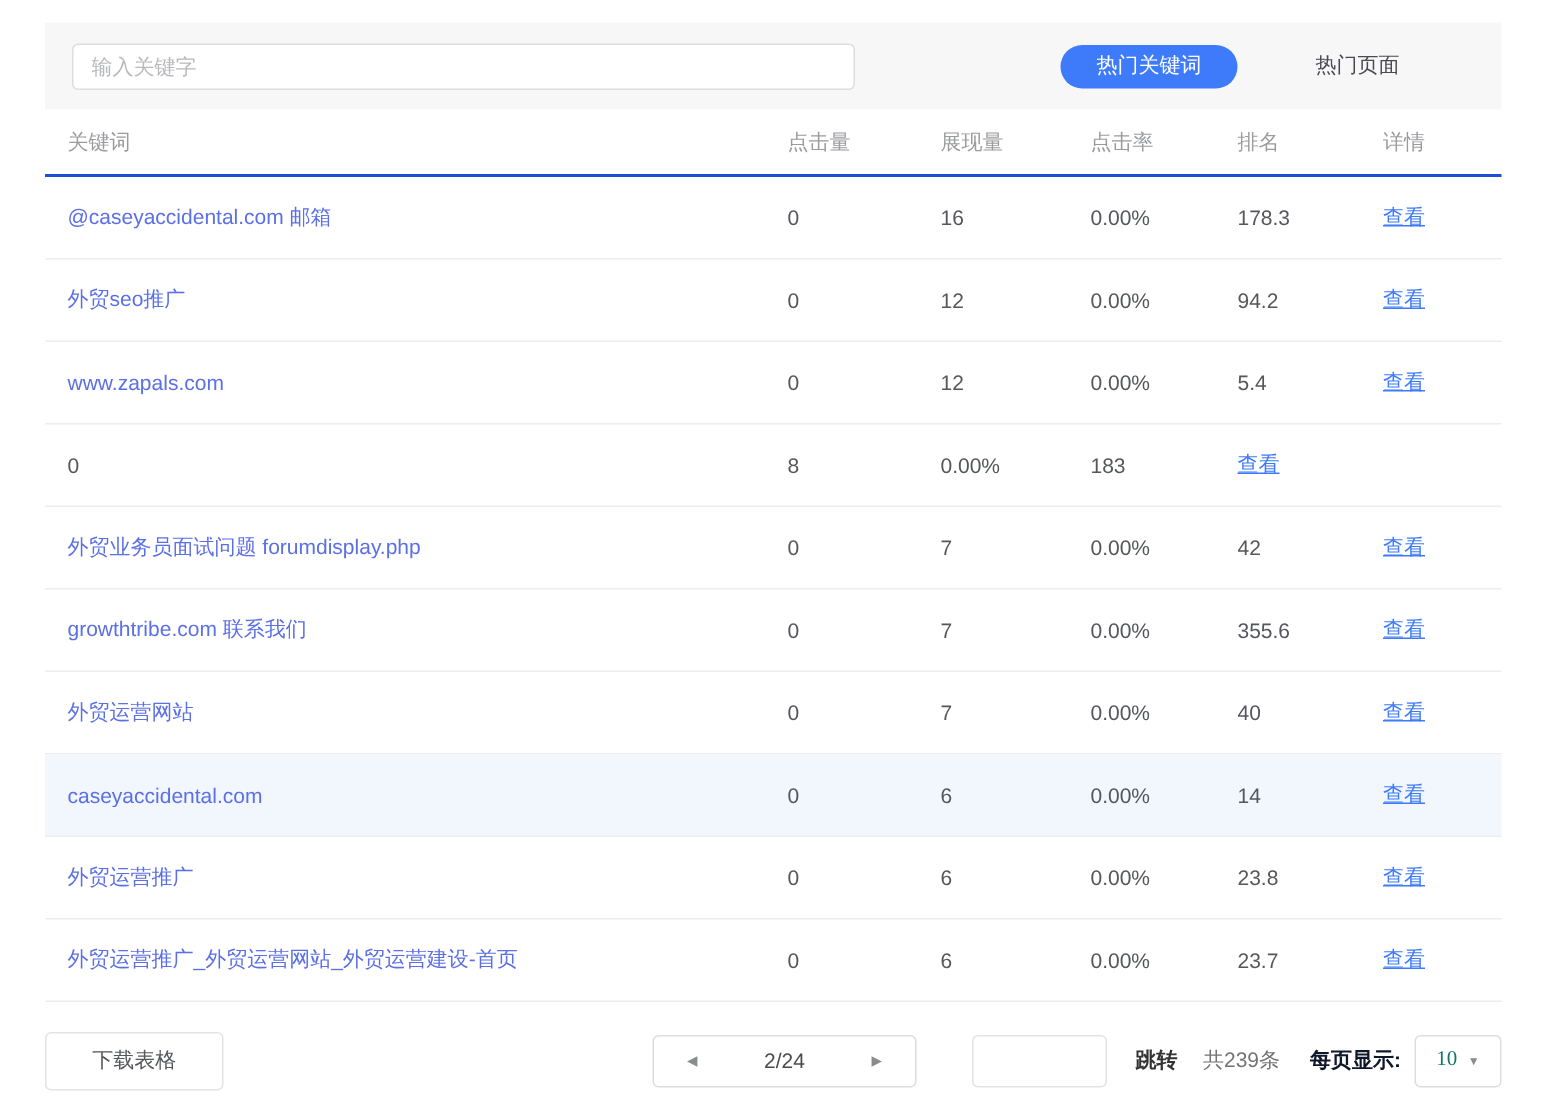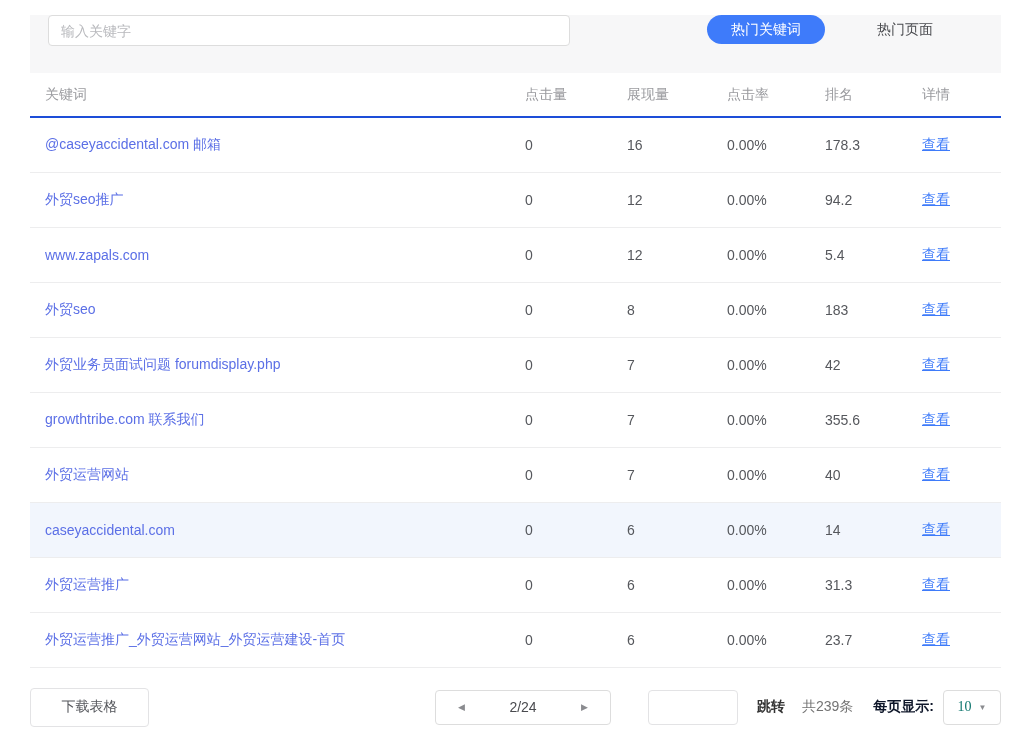--- a/index.html
+++ b/index.html
@@ -3,21 +3,21 @@
 <meta charset="utf-8">
 <style>
   * { margin:0; padding:0; box-sizing:border-box; }
   html,body { width:1031px; height:735px; background:#fff; overflow:hidden; }
   body { font-family:"Liberation Sans","DejaVu Sans",sans-serif; font-size:14px; color:#55575c; }
   .page { width:971px; margin:0 30px; }
 
   
   .topbar {
     margin-top:15px; height:58px; background:#f7f7f8;
-    display:flex; align-items:flex-start; padding:0 18px;
+    display:flex; align-items:center; padding:0 18px;
   }
   .search-input {
     width:522px; height:31px; background:#fff; border:1px solid #ddd; border-radius:4px;
     padding:0 12px; font-size:14px; color:#555; outline:none;
     font-family:"Liberation Sans","DejaVu Sans",sans-serif;
   }
   .search-input::placeholder { color:#b8b9bd; }
   .topbar-right { margin-left:auto; display:flex; align-items:center; }
   .pill-btn {
     height:29px; padding:0 24px; border:none; border-radius:15px;
@@ -118,21 +118,20 @@
     <div class="trow grid-row">
       <div class="cell"><a class="kw-link">www.zapals.com</a></div>
       <div class="cell num">0</div>
       <div class="cell num">12</div>
       <div class="cell num">0.00%</div>
       <div class="cell num">5.4</div>
       <div class="cell"><a class="view-link">查看</a></div>
     </div>
 
     <div class="trow grid-row">
-      <div class="cell"><a class="kw-link">外贸seo</a></div>
       <div class="cell num">0</div>
       <div class="cell num">8</div>
       <div class="cell num">0.00%</div>
       <div class="cell num">183</div>
       <div class="cell"><a class="view-link">查看</a></div>
     </div>
 
     <div class="trow grid-row">
       <div class="cell"><a class="kw-link">外贸业务员面试问题 forumdisplay.php</a></div>
       <div class="cell num">0</div>
@@ -167,21 +166,21 @@
       <div class="cell num">0.00%</div>
       <div class="cell num">14</div>
       <div class="cell"><a class="view-link">查看</a></div>
     </div>
 
     <div class="trow grid-row">
       <div class="cell"><a class="kw-link">外贸运营推广</a></div>
       <div class="cell num">0</div>
       <div class="cell num">6</div>
       <div class="cell num">0.00%</div>
-      <div class="cell num">31.3</div>
+      <div class="cell num">23.8</div>
       <div class="cell"><a class="view-link">查看</a></div>
     </div>
 
     <div class="trow grid-row">
       <div class="cell"><a class="kw-link">外贸运营推广_外贸运营网站_外贸运营建设-首页</a></div>
       <div class="cell num">0</div>
       <div class="cell num">6</div>
       <div class="cell num">0.00%</div>
       <div class="cell num">23.7</div>
       <div class="cell"><a class="view-link">查看</a></div>

